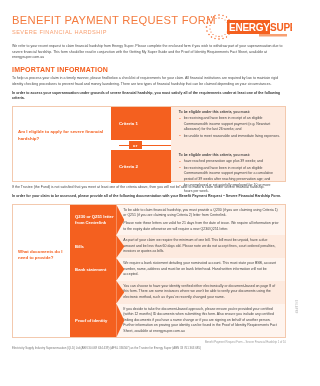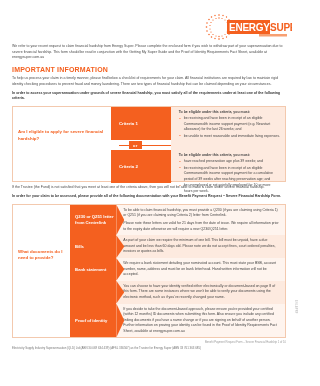--- a/index.html
+++ b/index.html
@@ -150,20 +150,24 @@
     font-size: 2.6px; color: #aaa;
     writing-mode: vertical-rl; letter-spacing: 0.2px;
   }
 </style>
 </head>
 <body>
 
 <div class="page">
 
   <div class="header">
+    <div class="title-block">
+      <div class="doc-title">BENEFIT PAYMENT REQUEST FORM</div>
+      <div class="doc-subtitle">SEVERE FINANCIAL HARDSHIP</div>
+    </div>
 
     <div class="logo">
       <svg width="88" height="30" viewBox="0 0 176 60">
         <g fill="#F4601F">
           <circle cx="30" cy="6" r="1.6"></circle>
             <circle cx="38" cy="7" r="1.4"></circle>
           <circle cx="22" cy="7" r="1.4"></circle>
             <circle cx="15" cy="10" r="1.5"></circle>
           <circle cx="45" cy="10" r="1.3"></circle>
             <circle cx="10" cy="15" r="1.5"></circle>

